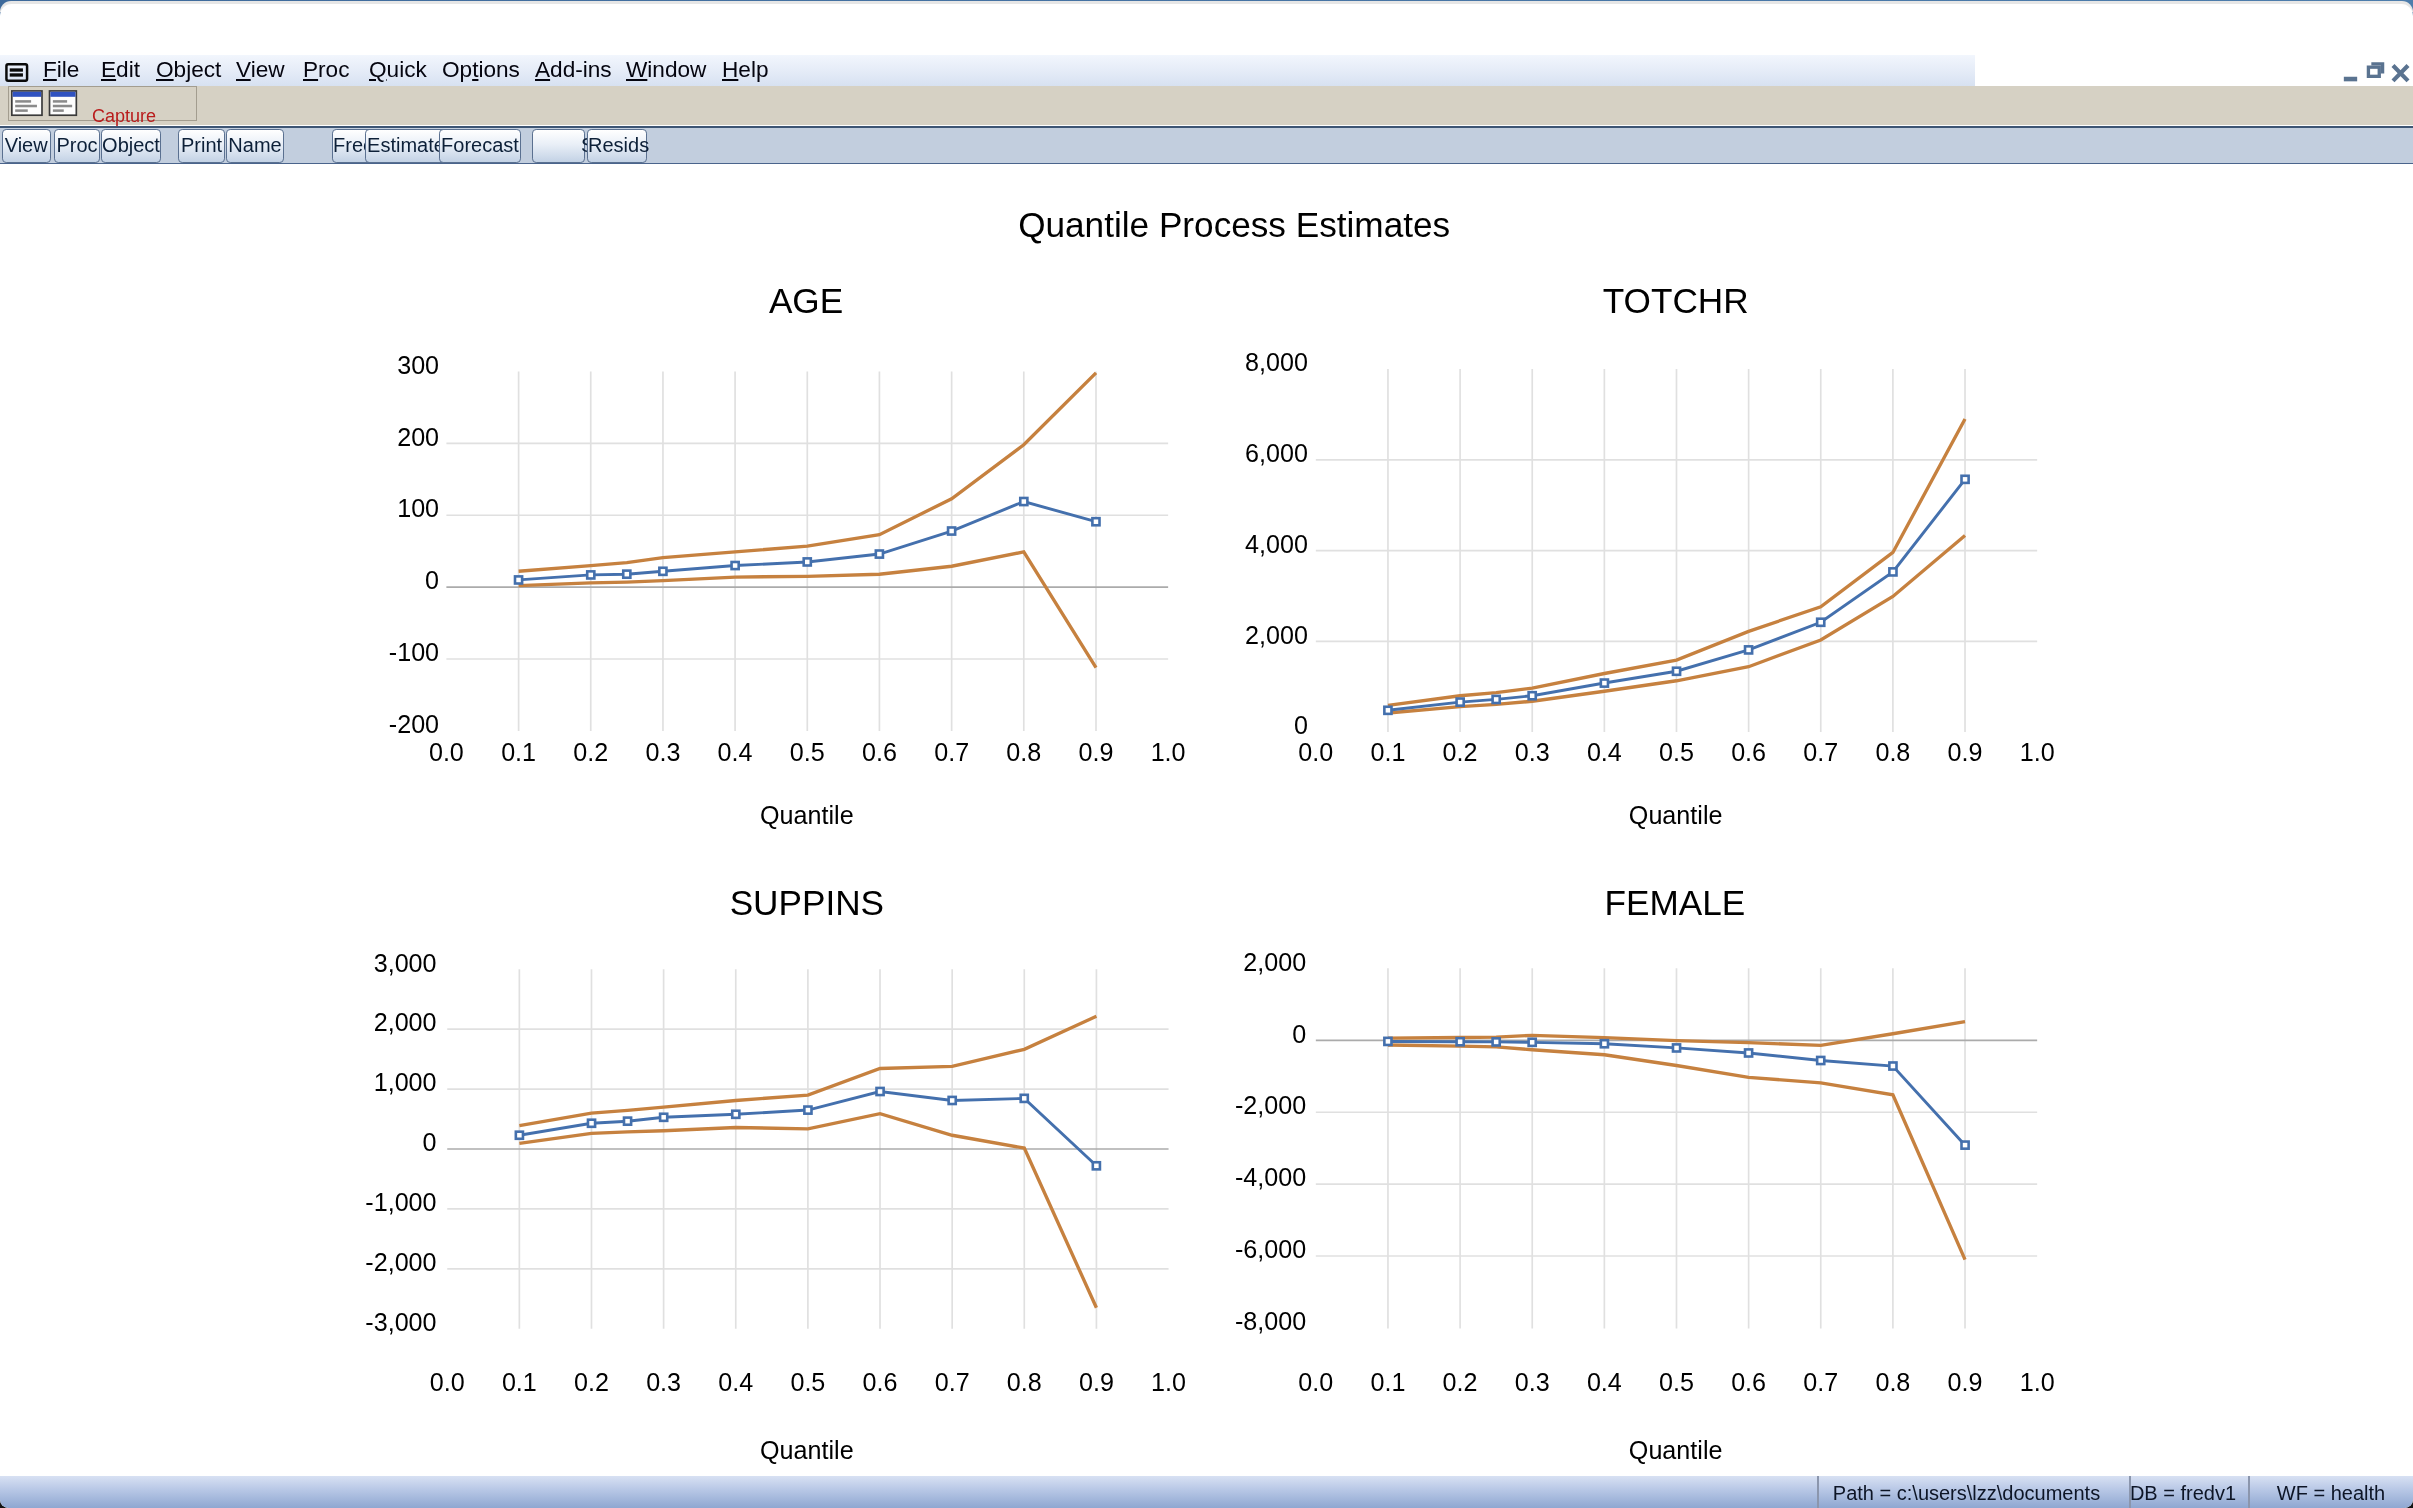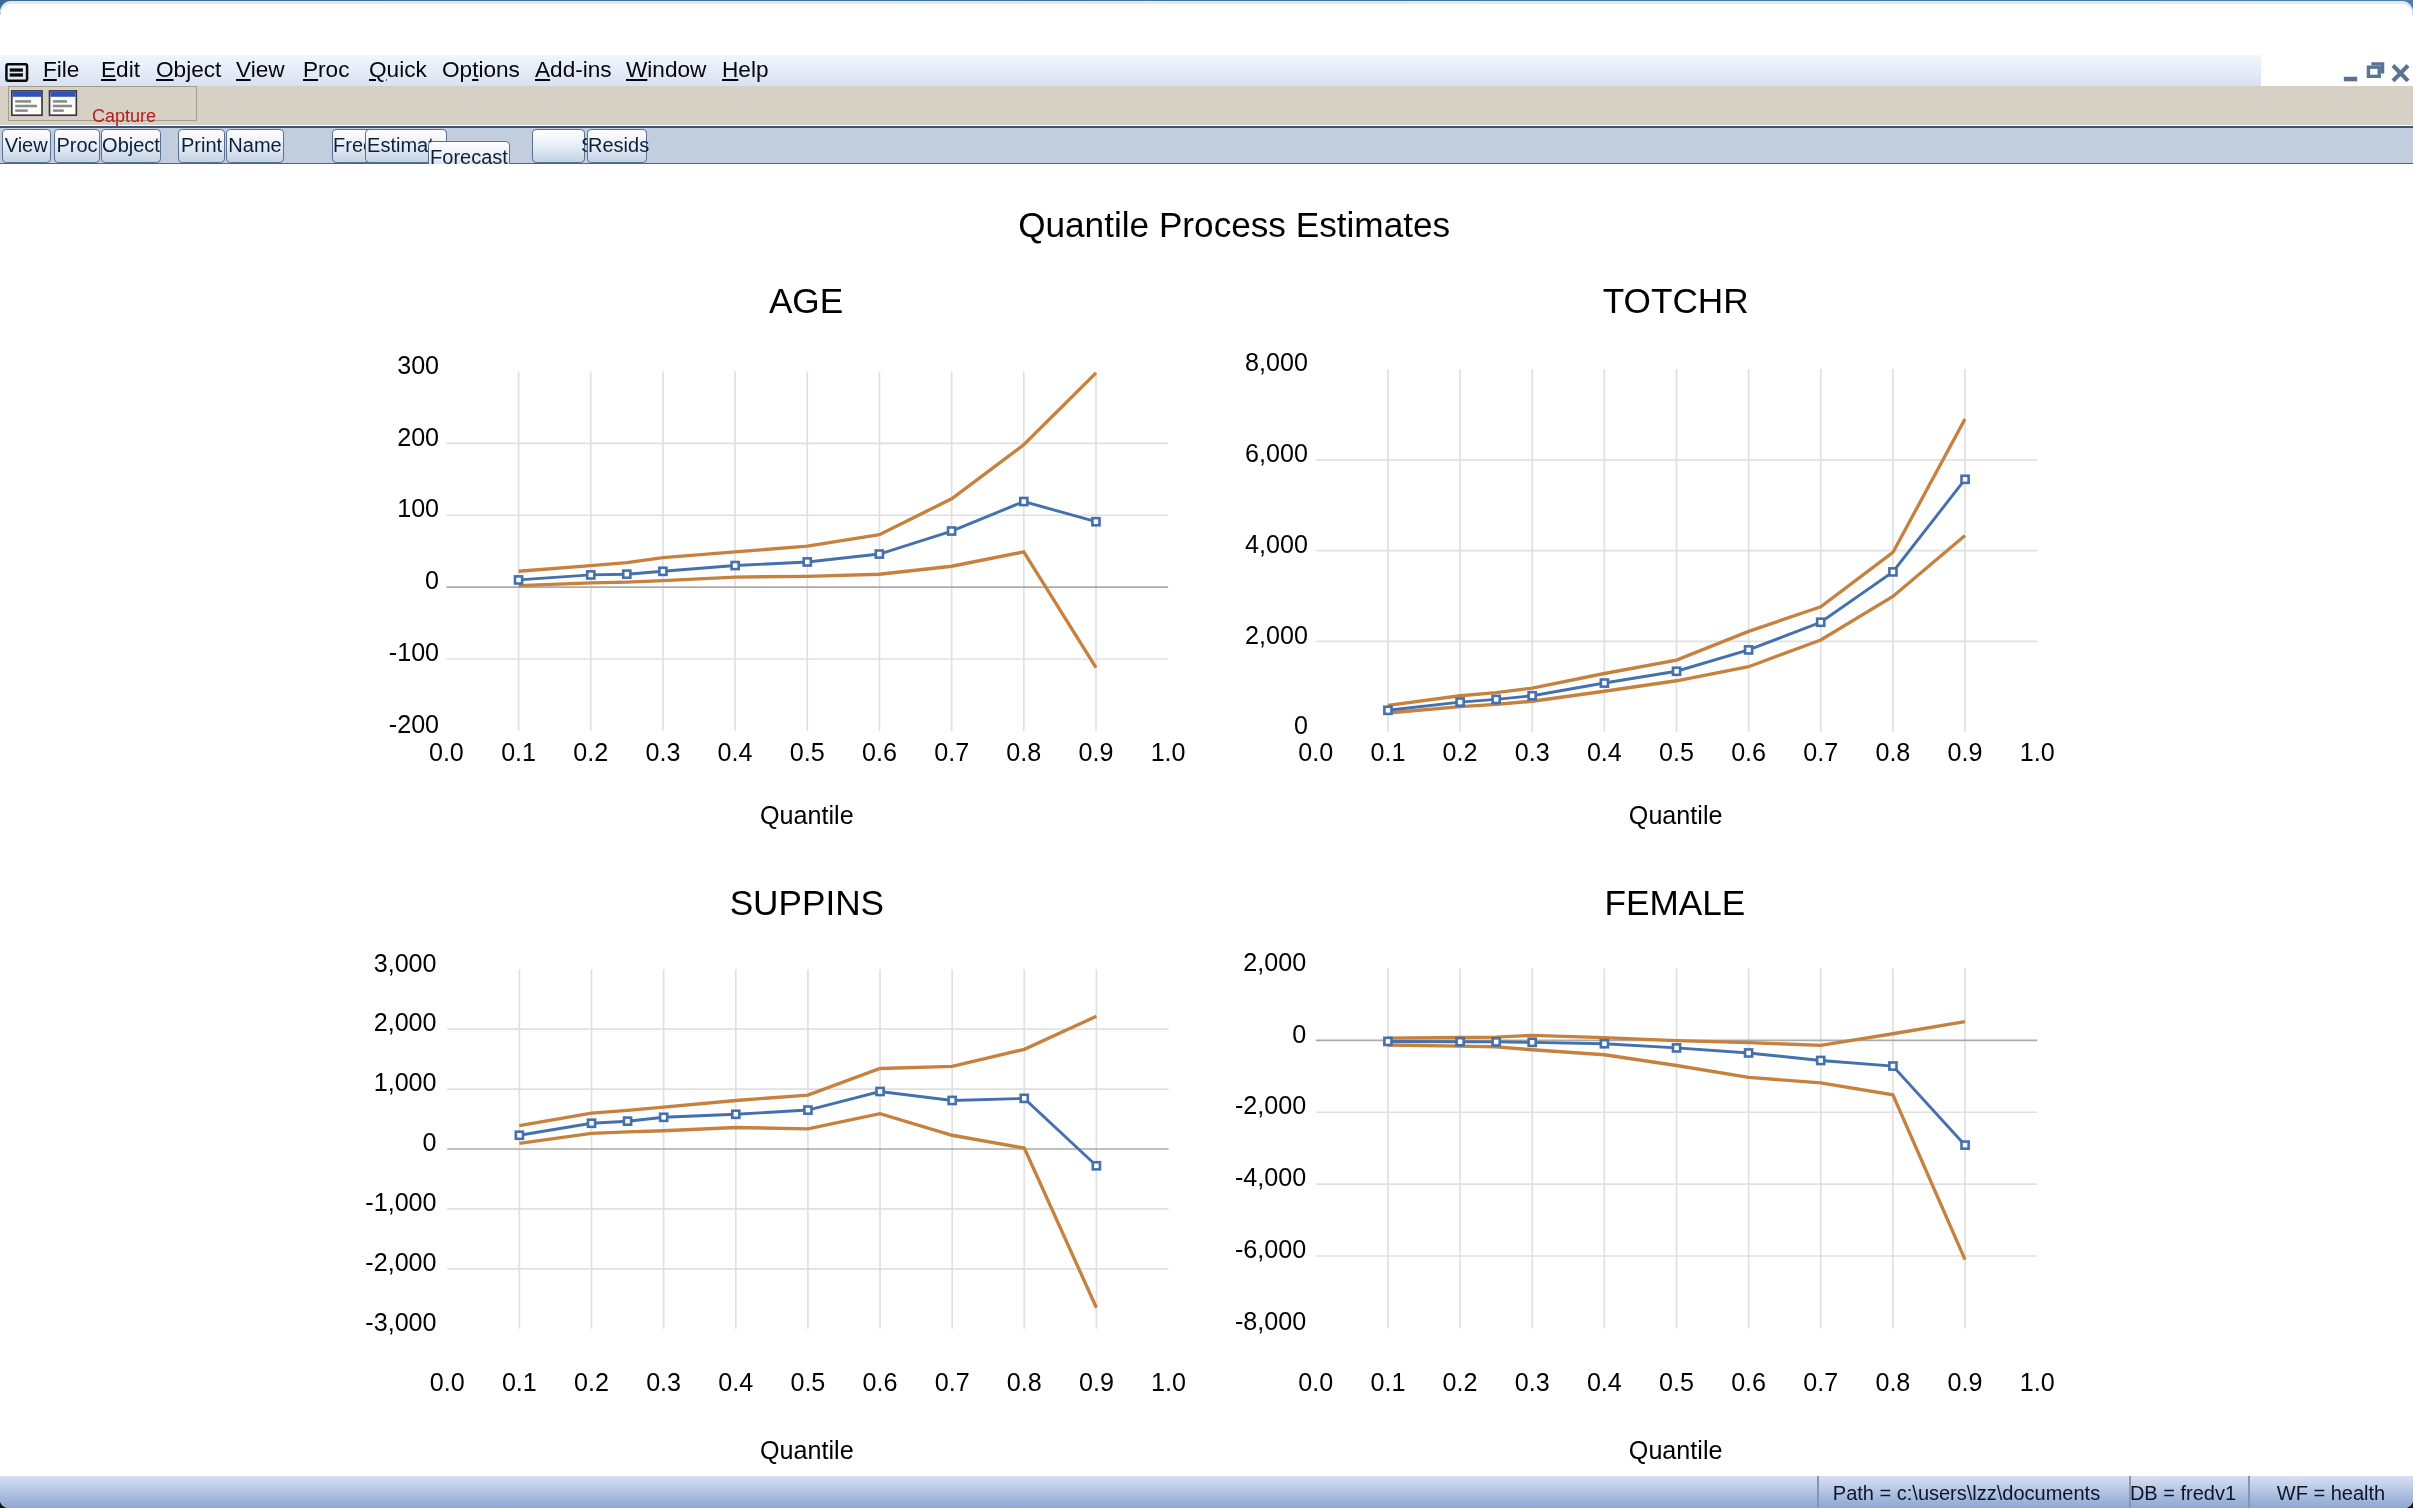--- a/index.html
+++ b/index.html
@@ -1,21 +1,21 @@
 <!DOCTYPE html>
 <html style="font-size:13.4px"><head><meta charset="utf-8">
 <style>
   *{box-sizing:border-box;}
   html,body{margin:0;padding:0;}
   body{width:2413px;height:1508px;background:linear-gradient(90deg,#3e6a9b 0%,#4d7dac 100%);font-family:"Liberation Sans",sans-serif;overflow:hidden;position:relative;}
   .win{position:absolute;left:0;top:4.2px;width:2413px;height:1504px;border-radius:11.7px 11.7px 8.4px 8.4px;overflow:hidden;background:#fff;}
   .titlebar{position:absolute;left:0;top:0;width:2413px;height:51px;background:linear-gradient(#f4f4f6,#eff0f2);border-bottom:0.8px solid #d5d5d5;box-shadow:inset 0 1.7px 0 #c6c6c6;}
   .tl{position:absolute;top:14.2px;width:20px;height:20px;border-radius:50%;}
   .title-text{position:absolute;left:0;top:0;width:2413px;height:51px;line-height:43px;text-align:center;font-size:22.6px;font-weight:bold;color:#393939;}
-  .menubar{position:absolute;left:0;top:51px;width:2261px;height:31px;background:linear-gradient(#f2f6fd 0%,#e4ebf7 55%,#d7e1f1 100%);}
+  .menubar{position:absolute;left:0;top:51px;width:1975px;height:31px;background:linear-gradient(#f2f6fd 0%,#e4ebf7 55%,#d7e1f1 100%);}
   .menu-item{position:absolute;top:0;height:31px;line-height:30px;font-size:22.6px;color:#05050f;}
   .toolbar{position:absolute;left:0;top:82px;width:2413px;height:39px;background:#d6d1c4;}
   .tb-group{position:absolute;left:7.5px;top:0px;width:189px;height:35px;border:1.7px solid #a39d8f;}
   .btnrow{position:absolute;left:0;top:122px;width:2413px;height:39px;background:#c2cede;border-top:2.1px solid #3d5574;border-bottom:2.1px solid #4a648c;}
   .ebtn{position:absolute;top:0.4px;height:34px;border:1.7px solid #5a7090;border-radius:4.2px;background:linear-gradient(#ffffff 0%,#e9eff7 45%,#c3d2e5 100%);font-size:20px;line-height:31px;text-align:center;color:#0d2038;}
   .content{position:absolute;left:0;top:160px;width:2413px;height:1312px;background:#ffffff;}
   .statusbar{position:absolute;left:0;top:1472px;width:2413px;height:32px;background:linear-gradient(#d8e1f3 0%,#b6c6e5 45%,#8fa7d1 100%);}
   .sdiv{position:absolute;top:0;width:1.7px;height:32px;background:#8b96ad;}
   .stext{position:absolute;top:0;height:32px;line-height:34px;font-size:20px;color:#0d1526;text-align:center;}
 </style></head>
@@ -69,21 +69,21 @@
     <div style="position:absolute;left:92px;top:16px;height:37px;line-height:28.5px;font-size:18px;color:#b91c1c;">Capture</div>
   </div>
   <div class="btnrow">
     <div class="ebtn" style="left:1.7px;width:49px;">View</div>
     <div class="ebtn" style="left:54px;width:46px;">Proc</div>
     <div class="ebtn" style="left:101px;width:60px;">Object</div>
     <div class="ebtn" style="left:178px;width:47px;">Print</div>
     <div class="ebtn" style="left:226px;width:58px;">Name</div>
     <div class="ebtn" style="left:286px;width:57px;margin-left:46px;">Freeze</div>
     <div class="ebtn" style="left:365px;width:82px;">Estimate</div>
-    <div class="ebtn" style="left:428px;width:82px;margin-top:12px;">Forecast</div>
+    <div class="ebtn" style="left:439px;width:82px;">Forecast</div>
     <div class="ebtn" style="left:532px;width:53px;padding-left:48px;">Stats</div>
     <div class="ebtn" style="left:587px;width:60px;">Resids</div>
   </div>
   <div class="content"></div>
   <div class="statusbar">
     <div class="sdiv" style="left:1817px;"></div>
     <div class="sdiv" style="left:2129px;"></div>
     <div class="sdiv" style="left:2248px;"></div>
     <div class="stext" style="left:1811px;width:311px;">Path = c:\users\lzz\documents</div>
     <div class="stext" style="left:2125px;width:116px;">DB = fredv1</div>

